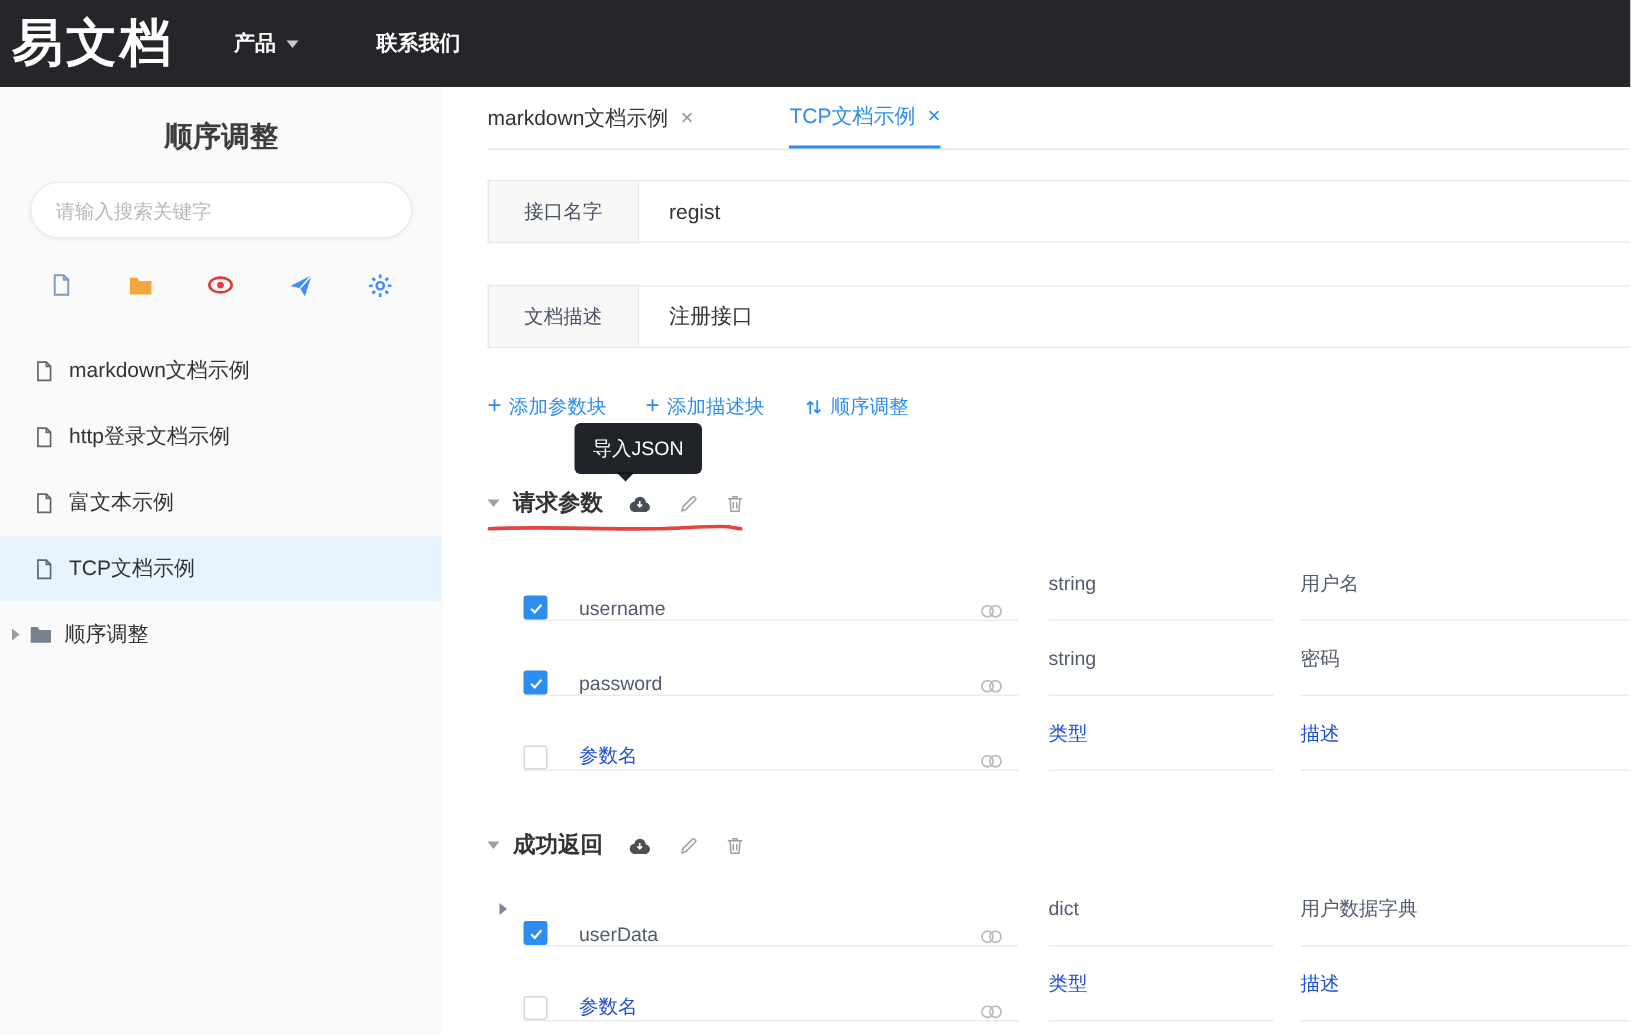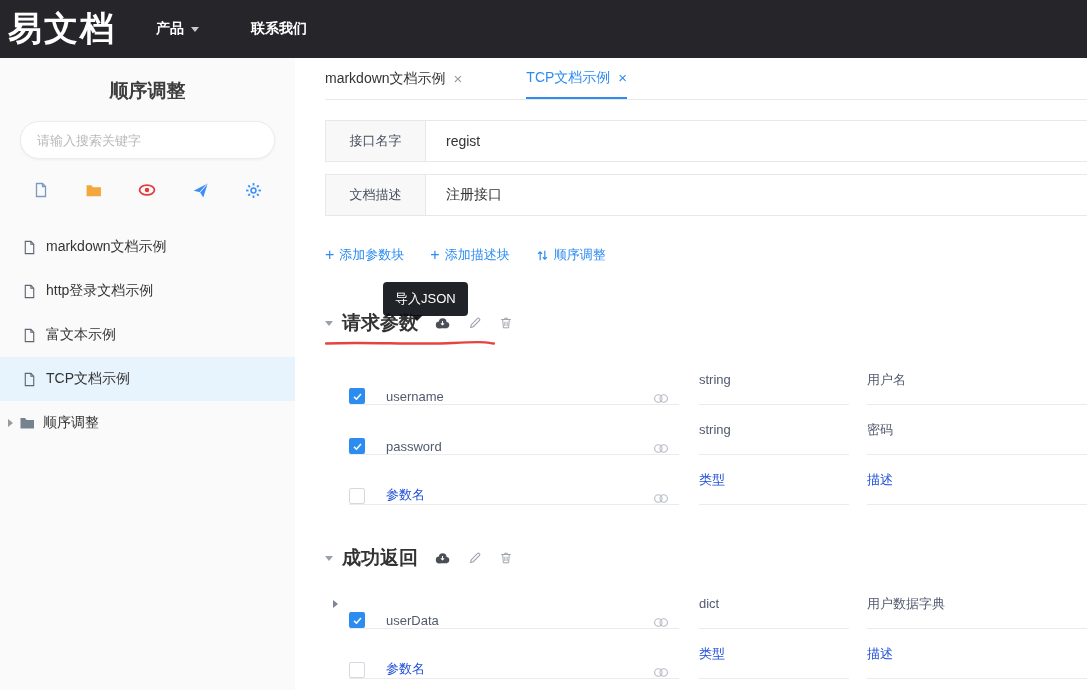--- a/index.html
+++ b/index.html
@@ -37,33 +37,33 @@
 
   
   .main { position:absolute; top:58px; left:295px; right:0; bottom:0; background:#fff; padding-left:30px; }
   .tabs { height:42px; border-bottom:1px solid #e8e8e8; display:flex; align-items:center; }
   .tab { height:100%; display:flex; align-items:center; margin-right:64px; font-size:14px; color:#333; cursor:pointer; }
   .tab.active { color:#2d8cf0; border-bottom:2px solid #2d8cf0; }
   .tab-close { margin-left:8px; color:#999; font-size:15px; cursor:pointer; }
   .tab.active .tab-close { color:#2d8cf0; }
 
   .field-row { margin-top:20px; height:42px; border:1px solid #e8e8e8; border-right:none; display:flex; }
-  .field-row.second { margin-top:12px; }
+  .field-row.second { margin-top:28px; }
   .field-label { width:100px; background:#f8f8f9; border-right:1px solid #e8e8e8; display:flex; align-items:center; justify-content:center; font-size:13px; color:#495060; }
   .field-value { display:flex; align-items:center; padding-left:20px; font-size:14px; color:#333; }
 
   .actions { margin-top:30px; display:flex; align-items:center; gap:26px; }
   .action-link { color:#2d8cf0; font-size:13px; display:flex; align-items:center; gap:5px; cursor:pointer; }
   .plus-glyph { font-size:16px; line-height:1; }
 
   .section-1 { margin-top:46px; }
   .section-2 { margin-top:40px; }
   .section-header { display:flex; align-items:center; }
   .caret-down-md { width:0; height:0; border-left:4px solid transparent; border-right:4px solid transparent; border-top:5px solid #9aa0a8; margin-right:9px; cursor:pointer; }
-  .section-title { font-size:19px; font-weight:bold; color:#333; }
+  .section-title { font-size:15px; font-weight:bold; color:#333; }
   .section-tools { display:flex; align-items:center; gap:17px; margin-left:16px; }
   .tool-import { color:#4a4f57; cursor:pointer; }
   .tool-edit, .tool-trash { color:#9aa0a8; cursor:pointer; }
   .red-underline { margin-top:3px; }
 
   .rows { margin-top:8px; }
   .param-row { display:flex; align-items:stretch; height:50px; padding-left:8px; }
   .caret-slot { width:16px; display:flex; align-items:center; }
   .caret-expand { width:0; height:0; border-top:4px solid transparent; border-bottom:4px solid transparent; border-left:5px solid #808695; cursor:pointer; }
   .name-group { width:330px; display:flex; align-items:flex-end; border-bottom:1px solid #ebebeb; margin-right:20px; padding-right:10px; }

